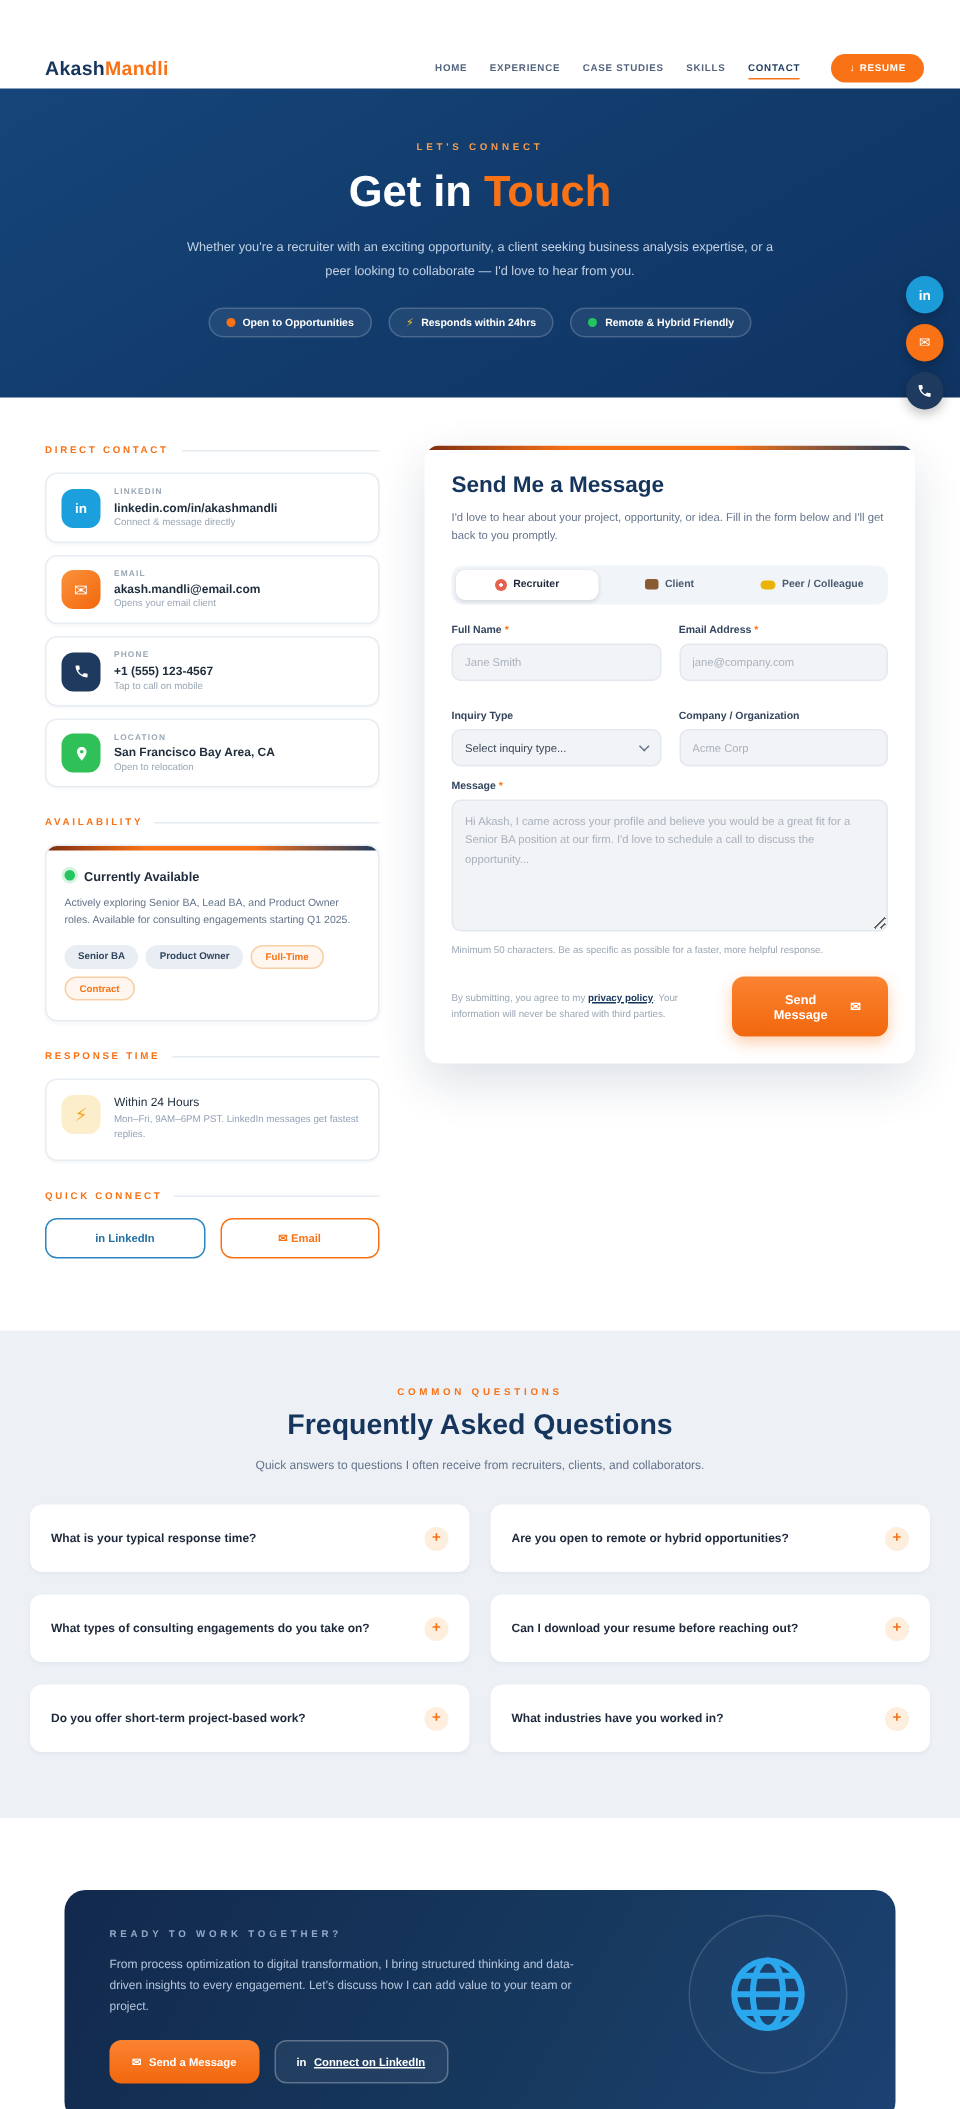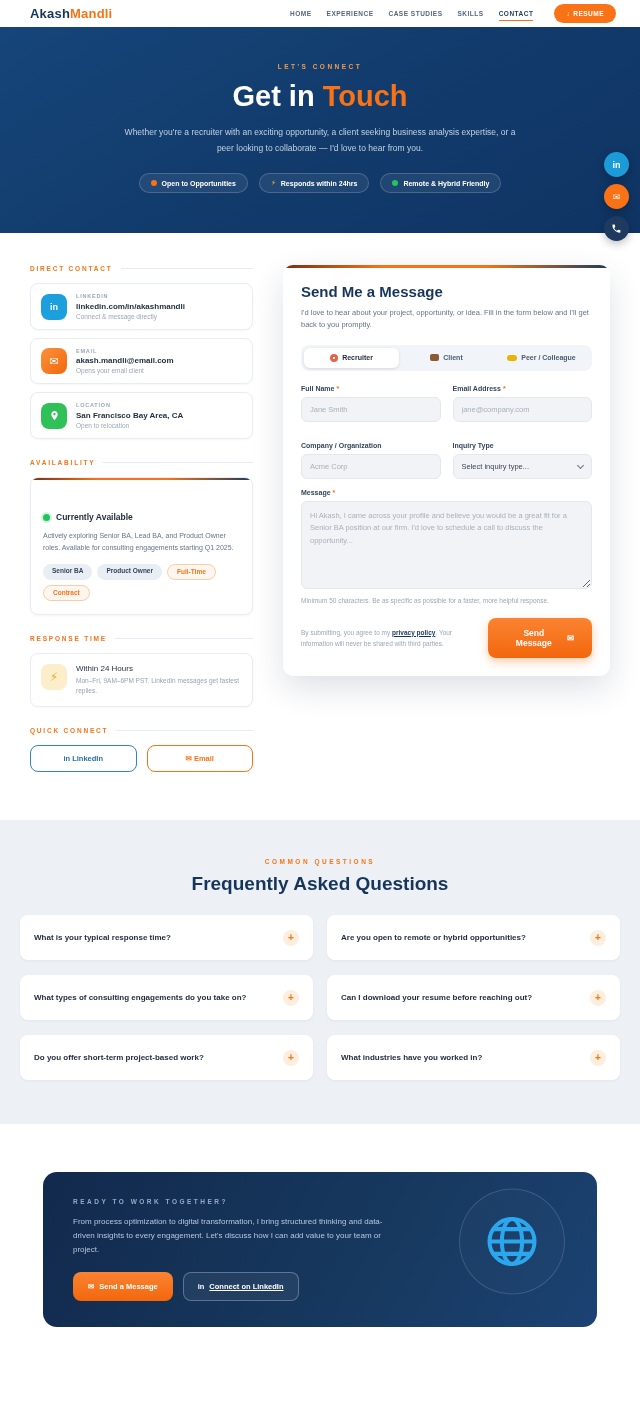--- a/index.html
+++ b/index.html
@@ -1,20 +1,20 @@
 <!DOCTYPE html>
 <html><head>
 <meta charset="utf-8">
 <style>
   * { margin:0; padding:0; box-sizing:border-box; }
   html,body { width:640px; }
   body { font-family:"Liberation Sans","DejaVu Sans",sans-serif; background:#fff; position:relative; overflow-x:hidden; }
 
   
-  .header { height:27px; background:#fff; display:flex; align-items:center; justify-content:space-between; padding:0 24px 0 30px; }
+  .header { height:27px; background:#fff; display:flex; align-items:center; justify-content:space-between; padding:0 24px 0 30px;margin-top:32px; }
   .logo { font-size:13px; font-weight:bold; color:#16355c; letter-spacing:.2px; cursor:pointer; }
   .logo .accent { color:#f97316; }
   .nav { display:flex; align-items:center; gap:15px; }
   .nav-item { font-size:6.5px; font-weight:bold; letter-spacing:.5px; color:#55657e; cursor:pointer; padding:3px 0; }
   .nav-item.active { color:#1e3a5f; border-bottom:1.5px solid #f97316; }
   .resume-btn { background:#f97316; color:#fff; font-size:6.5px; font-weight:bold; letter-spacing:.5px; border:none; border-radius:11px; padding:6px 12px; margin-left:6px; cursor:pointer; display:inline-flex; align-items:center; gap:3px; }
 
   
   .hero { background:linear-gradient(150deg,#16457a 0%,#123c6d 45%,#0f3463 100%); padding:36px 20px 40px; text-align:center; position:relative; }
   .hero-eyebrow { font-size:6.5px; font-weight:bold; letter-spacing:2.5px; color:#f49b4a; }
@@ -48,21 +48,21 @@
   .cc-linkedin { background:#1b9fdd; }
   .cc-email { background:linear-gradient(135deg,#fb923c,#f2670c); font-size:11px; }
   .cc-phone { background:#1e3a5f; }
   .cc-location { background:#2fc157; }
   .cc-label { font-size:5.5px; font-weight:bold; letter-spacing:.8px; color:#9aa7b5; }
   .cc-value { font-size:8px; font-weight:bold; color:#1f2d3d; margin:2.5px 0 2px; }
   .cc-note { font-size:6.5px; color:#9aa7b5; }
 
   .avail-card { border:1px solid #e8edf3; border-radius:8px; overflow:hidden; background:#fff; box-shadow:0 1px 3px rgba(15,40,80,.05); }
   .grad-strip { height:2.5px; background:linear-gradient(90deg,#7c2d12,#f97316 30%,#f97316 62%,#1e3a5f); }
-  .avail-body { padding:12px 12px 13px;margin-top:20px; }
+  .avail-body { padding:12px 12px 13px; }
   .avail-status { display:flex; align-items:center; gap:6px; font-size:8.5px; font-weight:bold; color:#1e293b; }
   .green-dot { width:7px; height:7px; border-radius:50%; background:#22c55e; box-shadow:0 0 0 2px rgba(34,197,94,.2); }
   .avail-desc { font-size:7px; color:#64748b; line-height:1.65; margin:8px 0 10px; }
   .tags { display:flex; flex-wrap:wrap; gap:5px; }
   .tag { padding:3.5px 9px; border-radius:999px; font-size:6.5px; font-weight:bold; }
   .tag.slate { background:#e9eef4; color:#33455e; }
   .tag.orange { background:#fff7ef; color:#f97316; border:1px solid #f8cfa4; }
 
   .response-card { display:flex; gap:9px; border:1px solid #e8edf3; border-radius:8px; background:#fff; padding:10px; align-items:flex-start; box-shadow:0 1px 2px rgba(15,40,80,.04); }
   .rc-icon { width:26px; height:26px; border-radius:8px; background:#fdeecb; color:#f5a623; font-size:12px; display:flex; align-items:center; justify-content:center; flex:0 0 26px; }
@@ -201,20 +201,32 @@
       <div class="cc-icon cc-email">
           <span>✉</span>
         </div>
       <div>
         <div class="cc-label">EMAIL</div>
         <div class="cc-value">akash.mandli@email.com</div>
         <div class="cc-note">Opens your email client</div>
       </div>
     </div>
 
+    <div class="contact-card">
+      <div class="cc-icon cc-phone">
+        <svg width="11" height="11" viewBox="0 0 24 24">
+            <path fill="#ffffff" d="M6.6 10.8c1.4 2.7 3.6 4.9 6.3 6.3l2.1-2.1c.3-.3.7-.4 1-.2 1.1.4 2.3.6 3.5.6.6 0 1 .4 1 1V20c0 .6-.4 1-1 1C10.6 21 3 13.4 3 4.5 3 4 3.4 3.5 4 3.5h3.6c.6 0 1 .4 1 1 0 1.2.2 2.4.6 3.5.1.3 0 .7-.2 1l-2.4 1.8z"></path>
+          </svg>
+      </div>
+      <div>
+        <div class="cc-label">PHONE</div>
+        <div class="cc-value">+1 (555) 123-4567</div>
+        <div class="cc-note">Tap to call on mobile</div>
+      </div>
+    </div>
 
     <div class="contact-card">
       <div class="cc-icon cc-location">
         <svg width="11" height="11" viewBox="0 0 24 24">
             <path fill="#ffffff" d="M12 2C8.1 2 5 5.1 5 9c0 5.2 7 13 7 13s7-7.8 7-13c0-3.9-3.1-7-7-7zm0 9.5c-1.4 0-2.5-1.1-2.5-2.5S10.6 6.5 12 6.5s2.5 1.1 2.5 2.5-1.1 2.5-2.5 2.5z"></path>
           </svg>
       </div>
       <div>
         <div class="cc-label">LOCATION</div>
         <div class="cc-value">San Francisco Bay Area, CA</div>
@@ -290,30 +302,30 @@
         <div class="grid2">
           <div class="field">
             <div class="f-label"><span>Full Name</span><span class="req">*</span></div>
             <input class="f-input" placeholder="Jane Smith" style="">
           </div>
           <div class="field">
             <div class="f-label"><span>Email Address</span><span class="req">*</span></div>
             <input class="f-input" placeholder="jane@company.com" style="">
           </div>
           <div class="field">
-            <div class="f-label">Company / Organization</div>
-            <input class="f-input" placeholder="Acme Corp" style="">
-          </div>
-          <div class="field">
             <div class="f-label">Inquiry Type</div>
             <div class="f-select">
               <span>Select inquiry type...</span>
               <span class="chev"></span>
             </div>
           </div>
+          <div class="field">
+            <div class="f-label">Company / Organization</div>
+            <input class="f-input" placeholder="Acme Corp" style="">
+          </div>
         </div>
 
 
         <div class="field">
           <div class="f-label"><span>Message</span><span class="req">*</span></div>
           <textarea class="f-textarea" placeholder="Hi Akash, I came across your profile and believe you would be a great fit for a Senior BA position at our firm. I'd love to schedule a call to discuss the opportunity..." style=""></textarea>
           <div class="f-helper">Minimum 50 characters. Be as specific as possible for a faster, more helpful response.</div>
         </div>
 
         <div class="form-footer">
@@ -325,20 +337,21 @@
         </div>
       </div>
     </div>
   </div>
 </div>
 
 <section class="faq">
   <div class="faq-head">
     <div class="faq-eyebrow">COMMON QUESTIONS</div>
     <h2 class="faq-title">Frequently Asked Questions</h2>
+    <p class="faq-sub">Quick answers to questions I often receive from recruiters, clients, and collaborators.</p>
   </div>
   <div class="faq-grid">
     <div class="faq-item">
       <span class="faq-q">What is your typical response time?</span>
       <span class="faq-plus">+</span>
     </div>
     <div class="faq-item">
       <span class="faq-q">Are you open to remote or hybrid opportunities?</span>
       <span class="faq-plus">+</span>
     </div>

